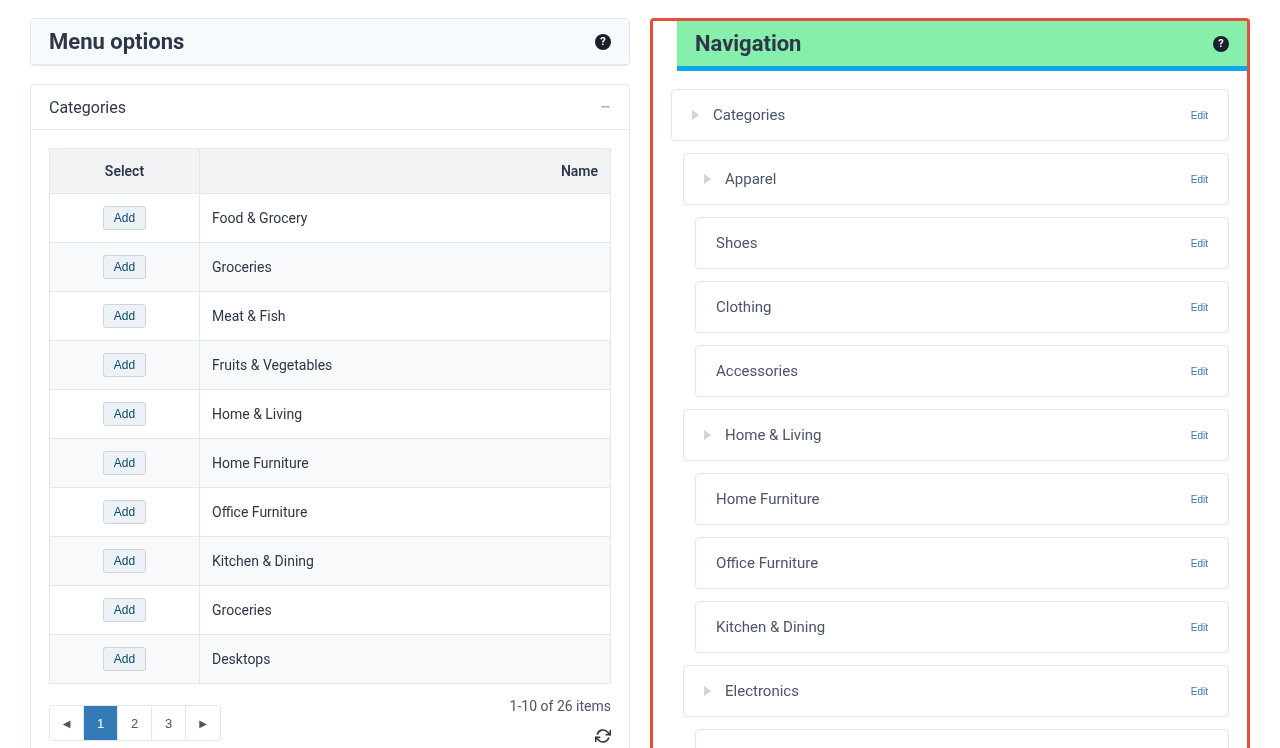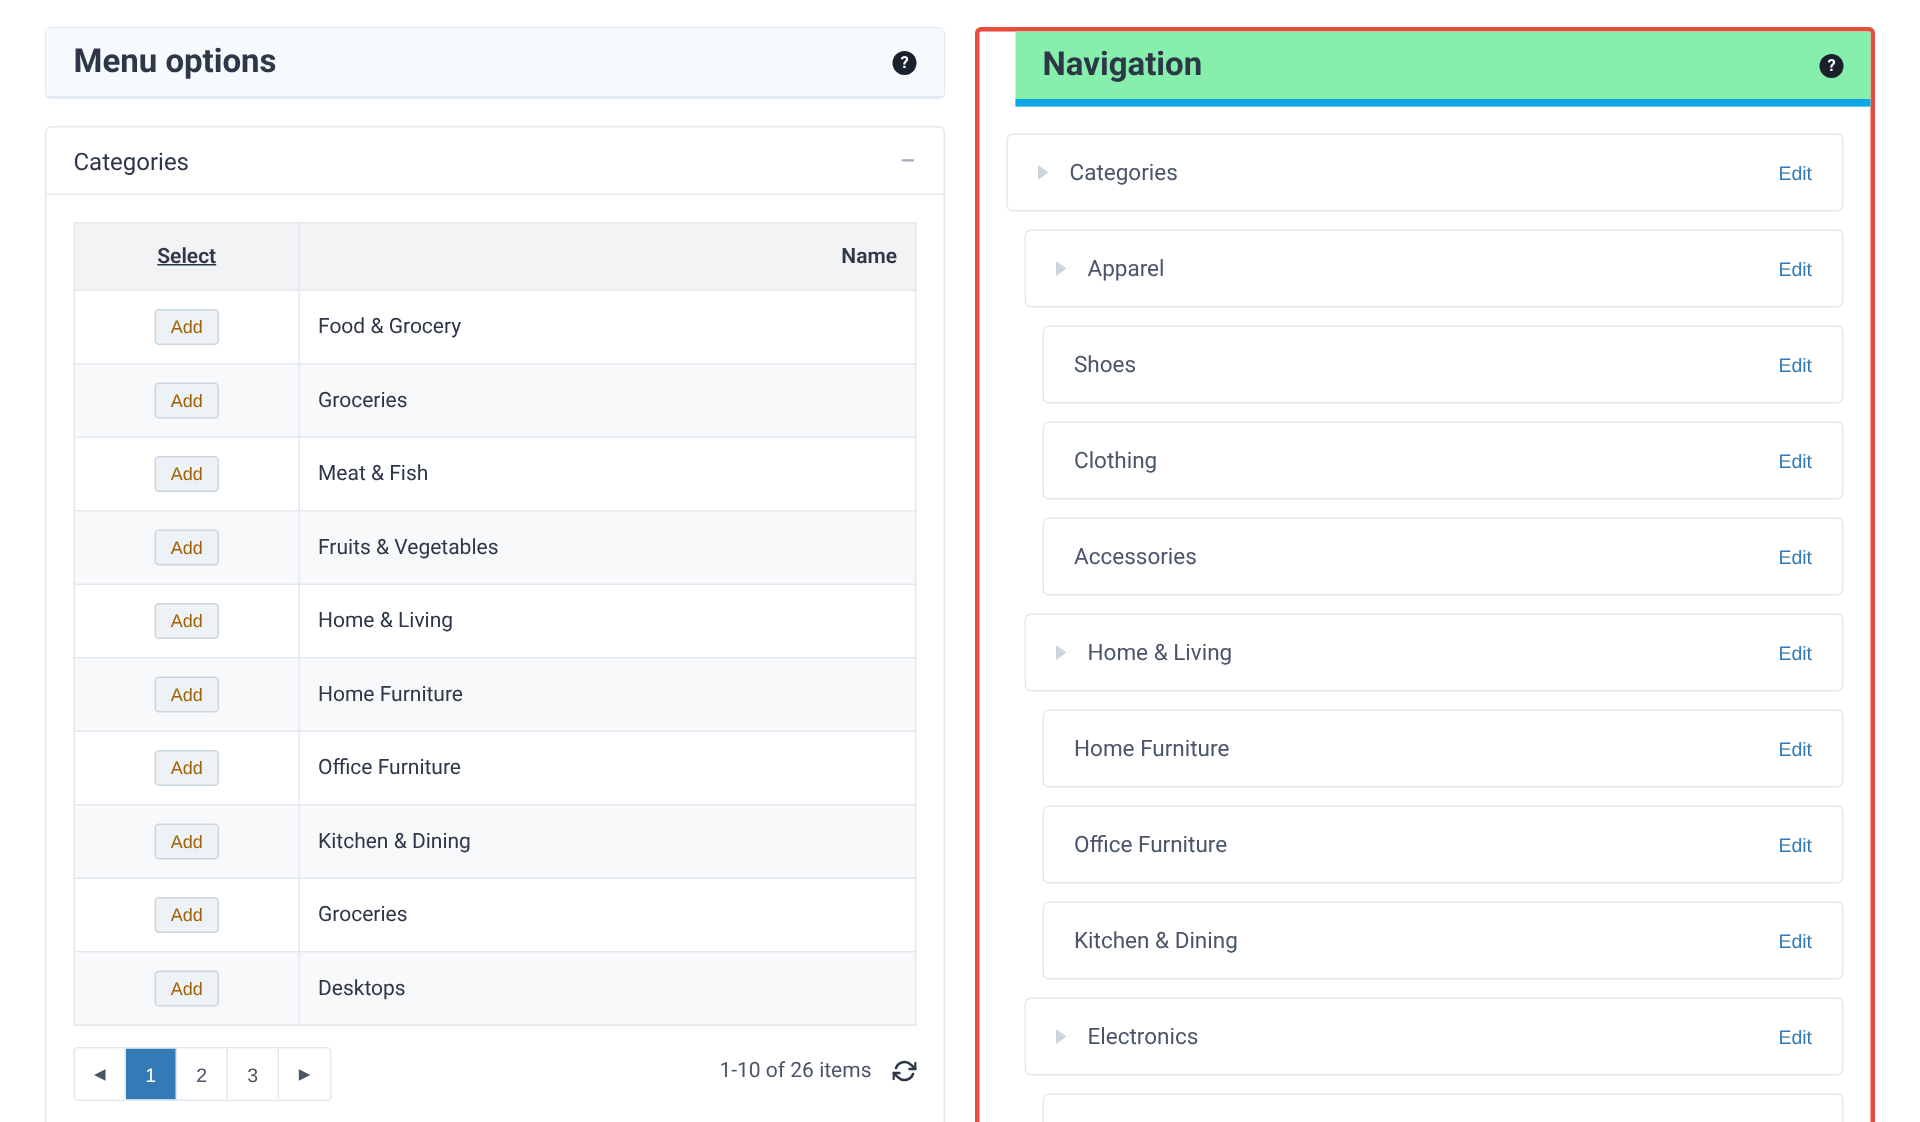--- a/index.html
+++ b/index.html
@@ -92,26 +92,25 @@
     padding: 12px;
     border: 1px solid #e2e8f0;
     color: #2d3748;
   }
   tbody tr:nth-child(even) td {
     background: #f7f9fb;
   }
   th.select-col, td.select-col {
     width: 150px;
     text-align: center;
-    text-decoration: underline;
   }
   .add-btn {
     background: #edf2f7;
     border: 1px solid #cbd5e0;
-    color: #a16207;
+    color: #0c4a6e;
     font-size: 12px;
     padding: 4px 10px;
     border-radius: 3px;
     cursor: pointer;
   }
   .pager-row {
     display: flex;
     align-items: center;
     justify-content: space-between;
     margin-top: 14px;
@@ -138,23 +137,24 @@
     font-size: 13px;
   }
   .pager-btn:last-child { border-right: none; }
   .pager-btn.active {
     background: #337ab7;
     color: #fff;
   }
   .pager-nav { font-size: 10px; }
   .pager-status {
     display: flex;
-    align-items: flex-start;
+    align-items: flex-end;
     gap: 14px;
     color: #4a5568;
+    flex-direction: column;
   }
   .refresh-icon {
     font-size: 16px;
     cursor: pointer;
     color: #2d3748;
   }
   
   .nav-panel {
     border: 3px solid #e74c3c;
     border-radius: 4px;
@@ -187,21 +187,21 @@
   }
   .tri {
     width: 0; height: 0;
     border-top: 5px solid transparent;
     border-bottom: 5px solid transparent;
     border-left: 7px solid #cbd5e0;
   }
   .nav-label { color: #4a5568; font-size: 15px; }
   .edit-link {
     color: #337ab7;
-    font-size: 13px;
+    font-size: 10px;
     cursor: pointer;
     background: none;
     border: none;
   }
 </style>
 </head>
 <body>
 
 <div class="page">
 

